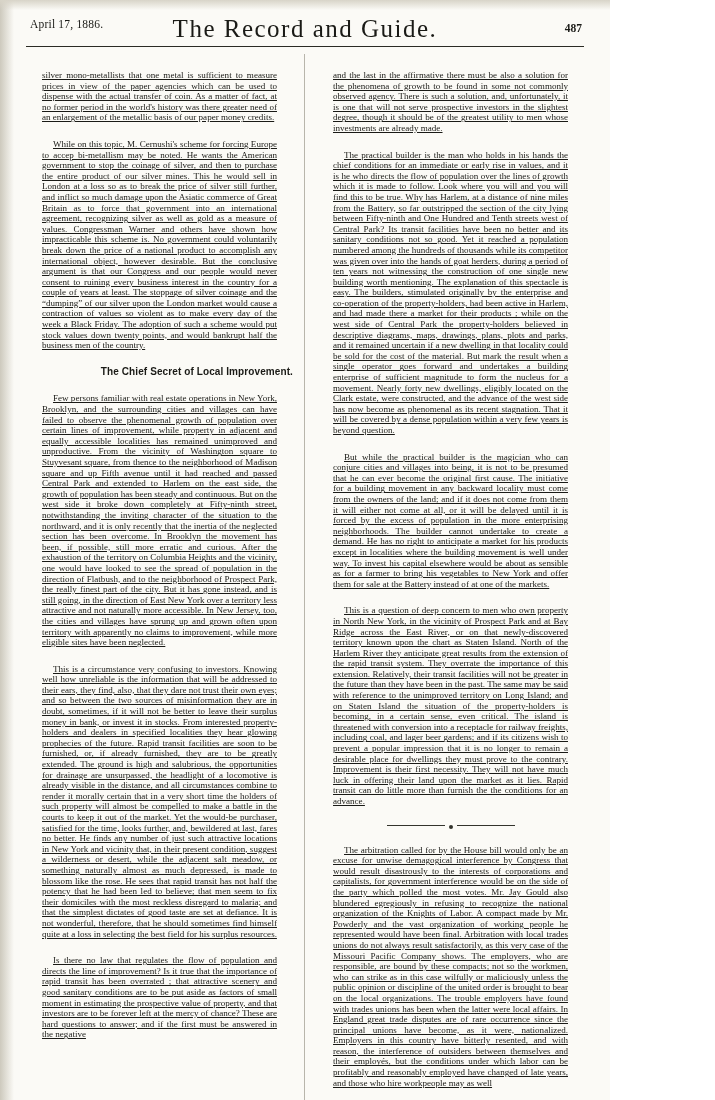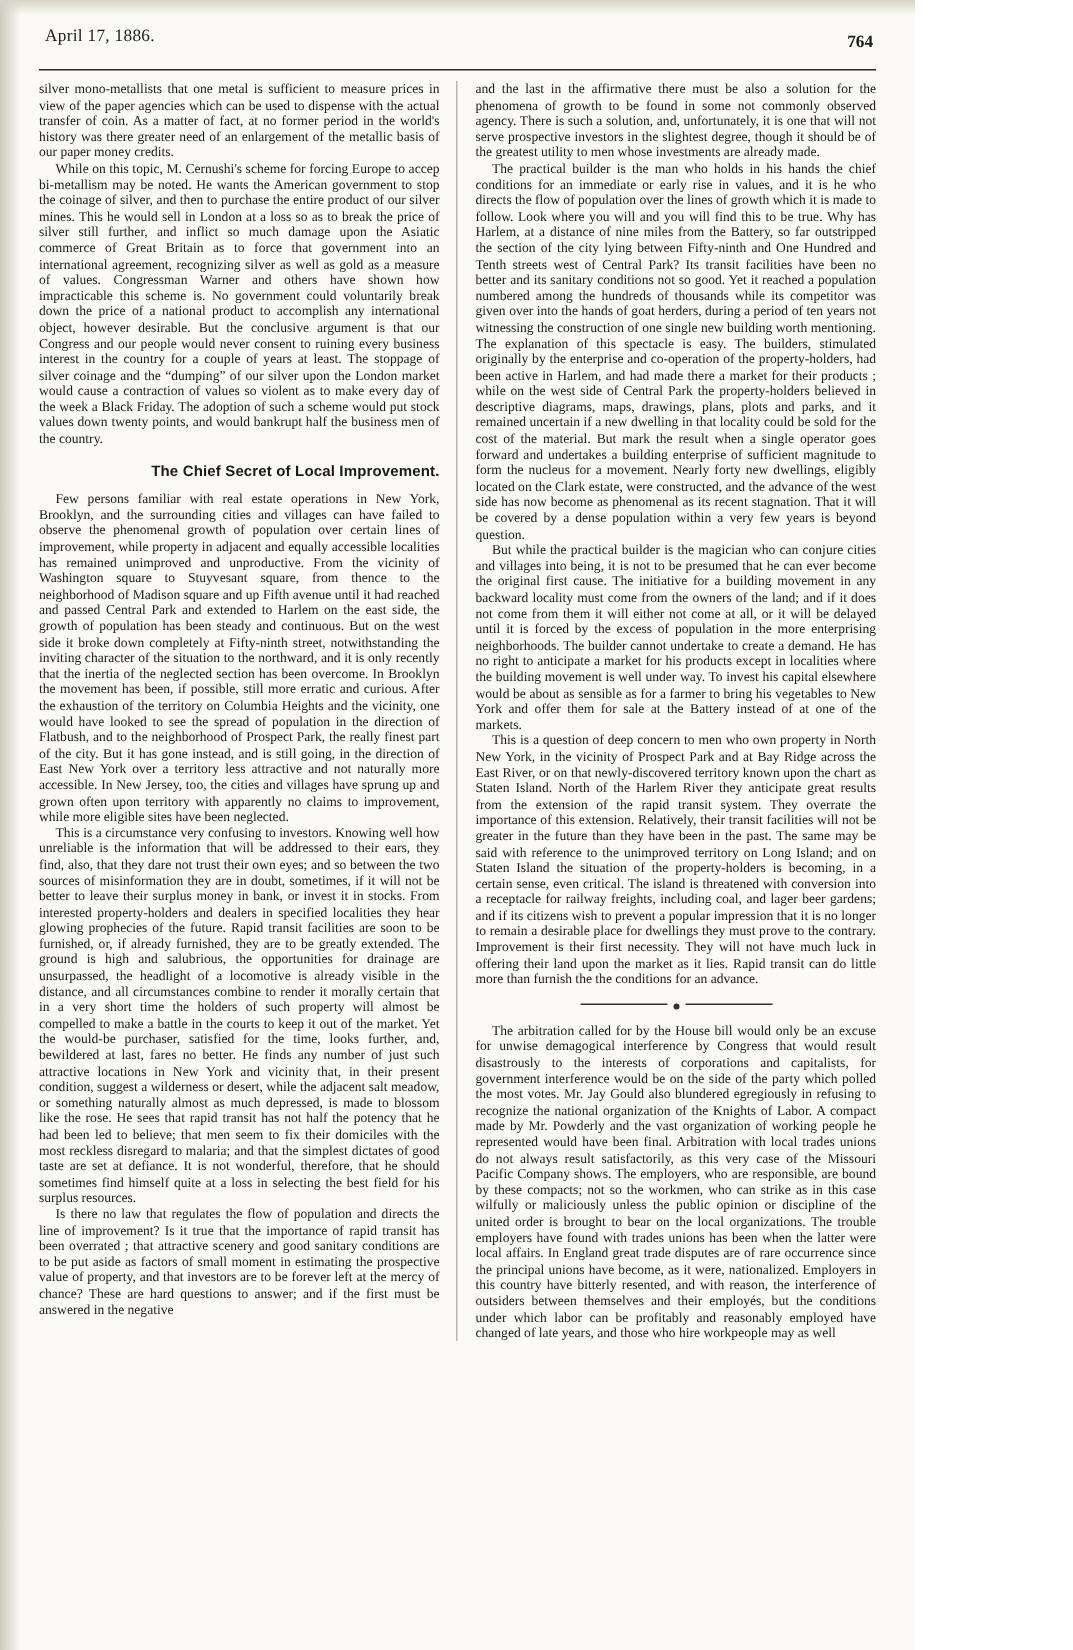--- a/index.html
+++ b/index.html
@@ -76,22 +76,23 @@
     hyphens: auto;
   }
   .col.left {
     padding-right: 11px;
     border-right: 1px solid #b8b5ab;
   }
   .col.right {
     padding-left: 12px;
   }
   .col p {
-    margin: 0;
+    margin: 16px;
     text-indent: 11px;
+    text-decoration: underline;
   }
   .col p.noindent {
     text-indent: 0;
   }
   h2.section-head {
     font-size: 10px;
     font-family: "Liberation Sans", sans-serif;
     font-weight: bold;
     text-align: right;
     margin: 12px 0 7px 0;
@@ -136,21 +137,22 @@
     pointer-events: none;
   }
 </style>
 </head>
 <body>
 
 <div class="page">
 
   <div class="masthead">
     <div class="masthead-date">April 17, 1886.</div>
-    <div class="masthead-page">764</div>
+    <h1 class="masthead-title">The  Record  and  Guide.</h1>
+    <div class="masthead-page">487</div>
   </div>
 
   <hr class="rule">
 
   <div class="columns">
 
     <div class="col left">
       <p class="noindent">silver mono-metallists that one metal is sufficient to measure prices in view of the paper agencies which can be used to dispense with the actual transfer of coin.  As a matter of fact, at no former period in the world's history was there greater need of an enlargement of the metallic basis of our paper money credits.</p>
       <p>While on this topic, M. Cernushi's scheme for forcing Europe to accep̱ bi-metallism may be noted.  He wants the American government to stop the coinage of silver, and then to purchase the entire product of our silver mines.  This he would sell in London at a loss so as to break the price of silver still further, and inflict so much damage upon the Asiatic commerce of Great Britain as to force that government into an international agreement, recognizing silver as well as gold as a measure of values.  Congressman Warner and others have shown how impracticable this scheme is.  No government could voluntarily break down the price of a national product to accomplish any international object, however desirable.  But the conclusive argument is that our Congress and our people would never consent to ruining every business interest in the country for a couple of years at least.  The stoppage of silver coinage and the “dumping” of our silver upon the London market would cause a contraction of values so violent as to make every day of the week a Black Friday.  The adoption of such a scheme would put stock values down twenty points, and would bankrupt half the business men of the country.</p>
 

